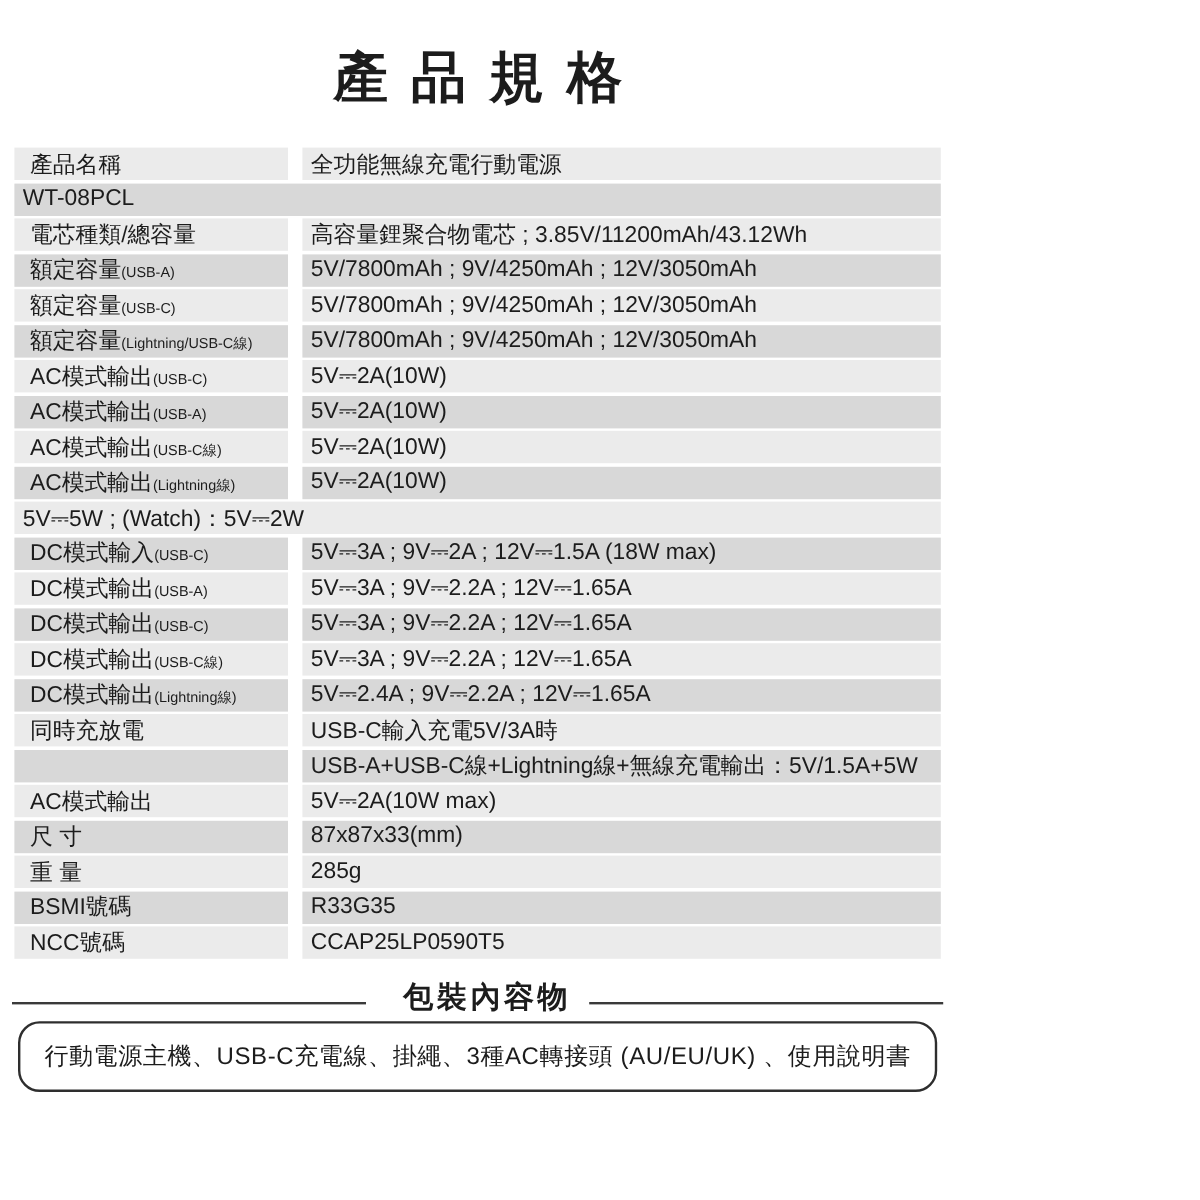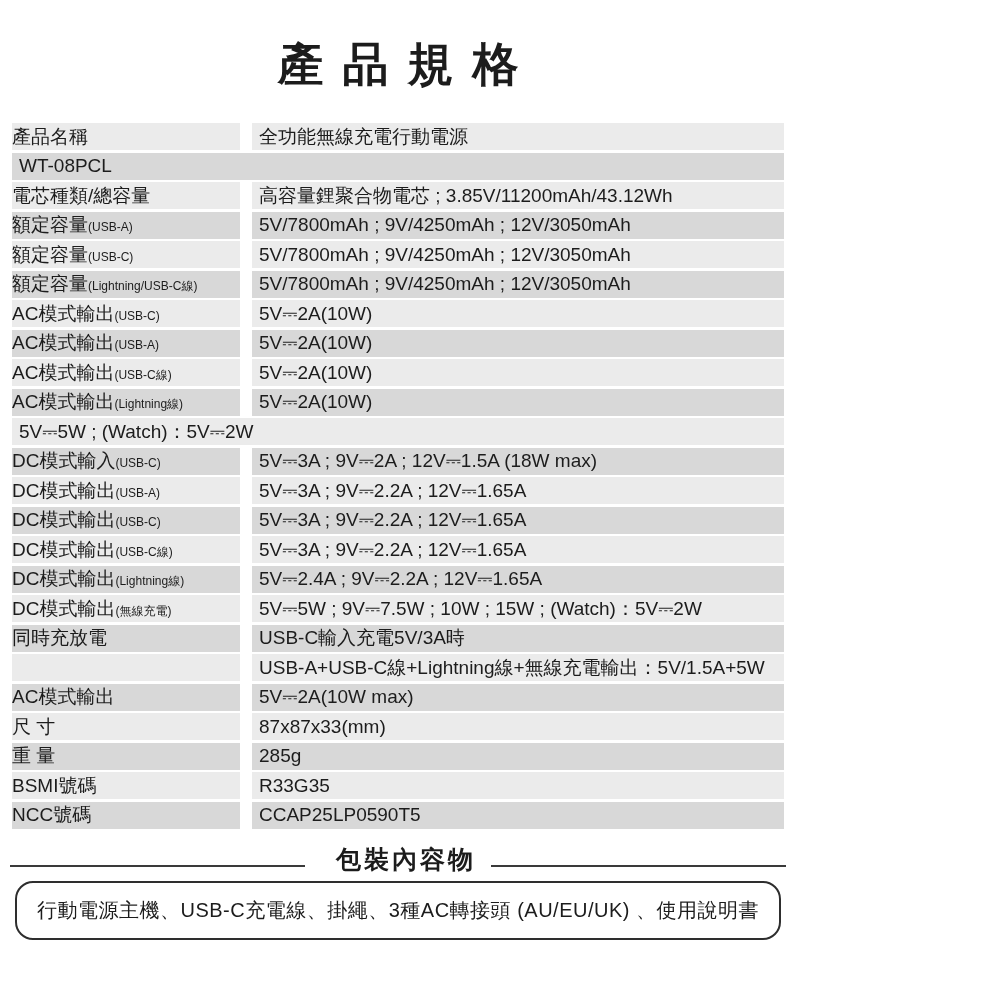--- a/index.html
+++ b/index.html
@@ -16,21 +16,21 @@
     text-align:center;
     font-size:46px; font-weight:700;
     letter-spacing:19px; padding-left:19px;
     color:var(--text,#1c1c1c);
   }
 
   .spec-table { width:772px; margin:0 auto; }
   .row { display:flex; height:27px; margin-bottom:2.5px; }
   .label-cell {
     width:228px; box-sizing:border-box; flex:none;
-    margin-right:12px; 
+    margin-right:12px; padding-left:13px;
     display:flex; align-items:center; overflow:hidden; white-space:nowrap;
   }
   .value-cell {
     flex:1; box-sizing:border-box; padding-left:7px;
     display:flex; align-items:center; overflow:hidden; white-space:nowrap;
   }
   .row:nth-child(odd) .label-cell, .row:nth-child(odd) .value-cell { background:var(--row-light,#ebebeb); }
   .row:nth-child(even) .label-cell, .row:nth-child(even) .value-cell { background:var(--row-dark,#d8d8d8); }
   .label-main { font-size:19px; font-weight:500; }
   .label-sub  { font-size:12px; font-weight:500; }
@@ -171,28 +171,20 @@
         <div class="value-cell">
           <span class="value-text">5V⎓3A ; 9V⎓2.2A ; 12V⎓1.65A</span>
         </div>
       </div>
       <div class="row">
         <div class="label-cell">
           <span class="label-main">DC模式輸出<span class="label-sub">(Lightning線)</span></span>
         </div>
         <div class="value-cell">
           <span class="value-text">5V⎓2.4A ; 9V⎓2.2A ; 12V⎓1.65A</span>
-        </div>
-      </div>
-      <div class="row">
-        <div class="label-cell">
-          <span class="label-main">DC模式輸出<span class="label-sub">(無線充電)</span></span>
-        </div>
-        <div class="value-cell">
-          <span class="value-text">5V⎓5W ; 9V⎓7.5W ; 10W ; 15W ; (Watch)：5V⎓2W</span>
         </div>
       </div>
       <div class="row">
         <div class="label-cell">
           <span class="label-main">同時充放電<span class="label-sub"></span></span>
         </div>
         <div class="value-cell">
           <span class="value-text">USB-C輸入充電5V/3A時</span>
         </div>
       </div>

